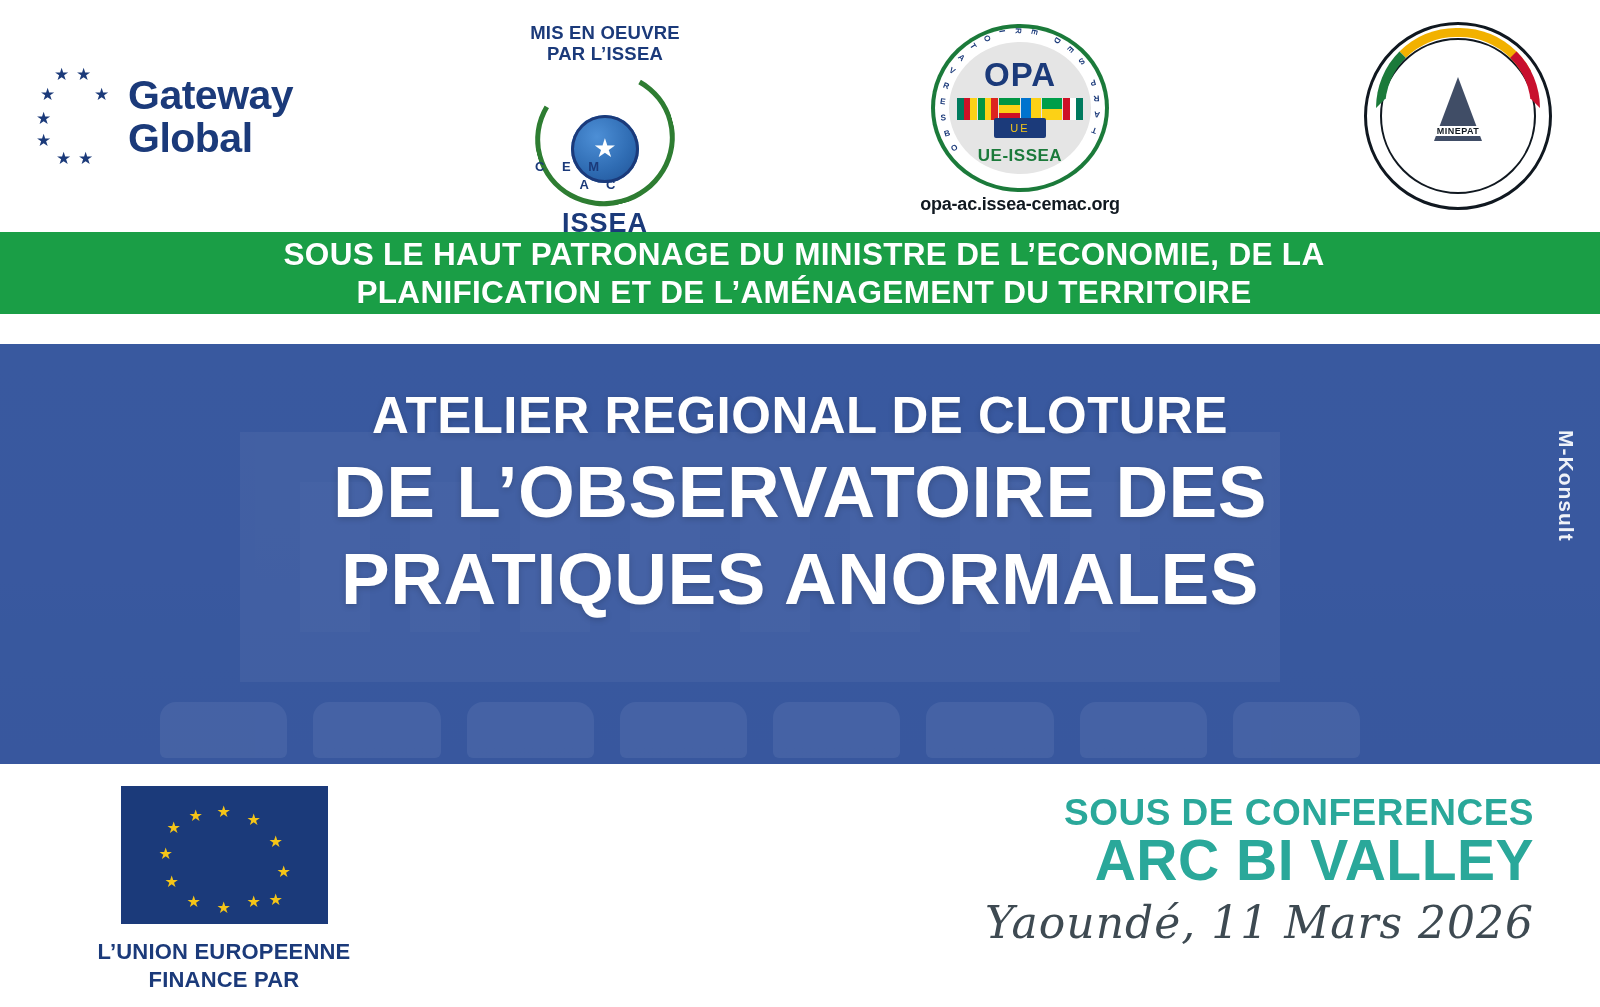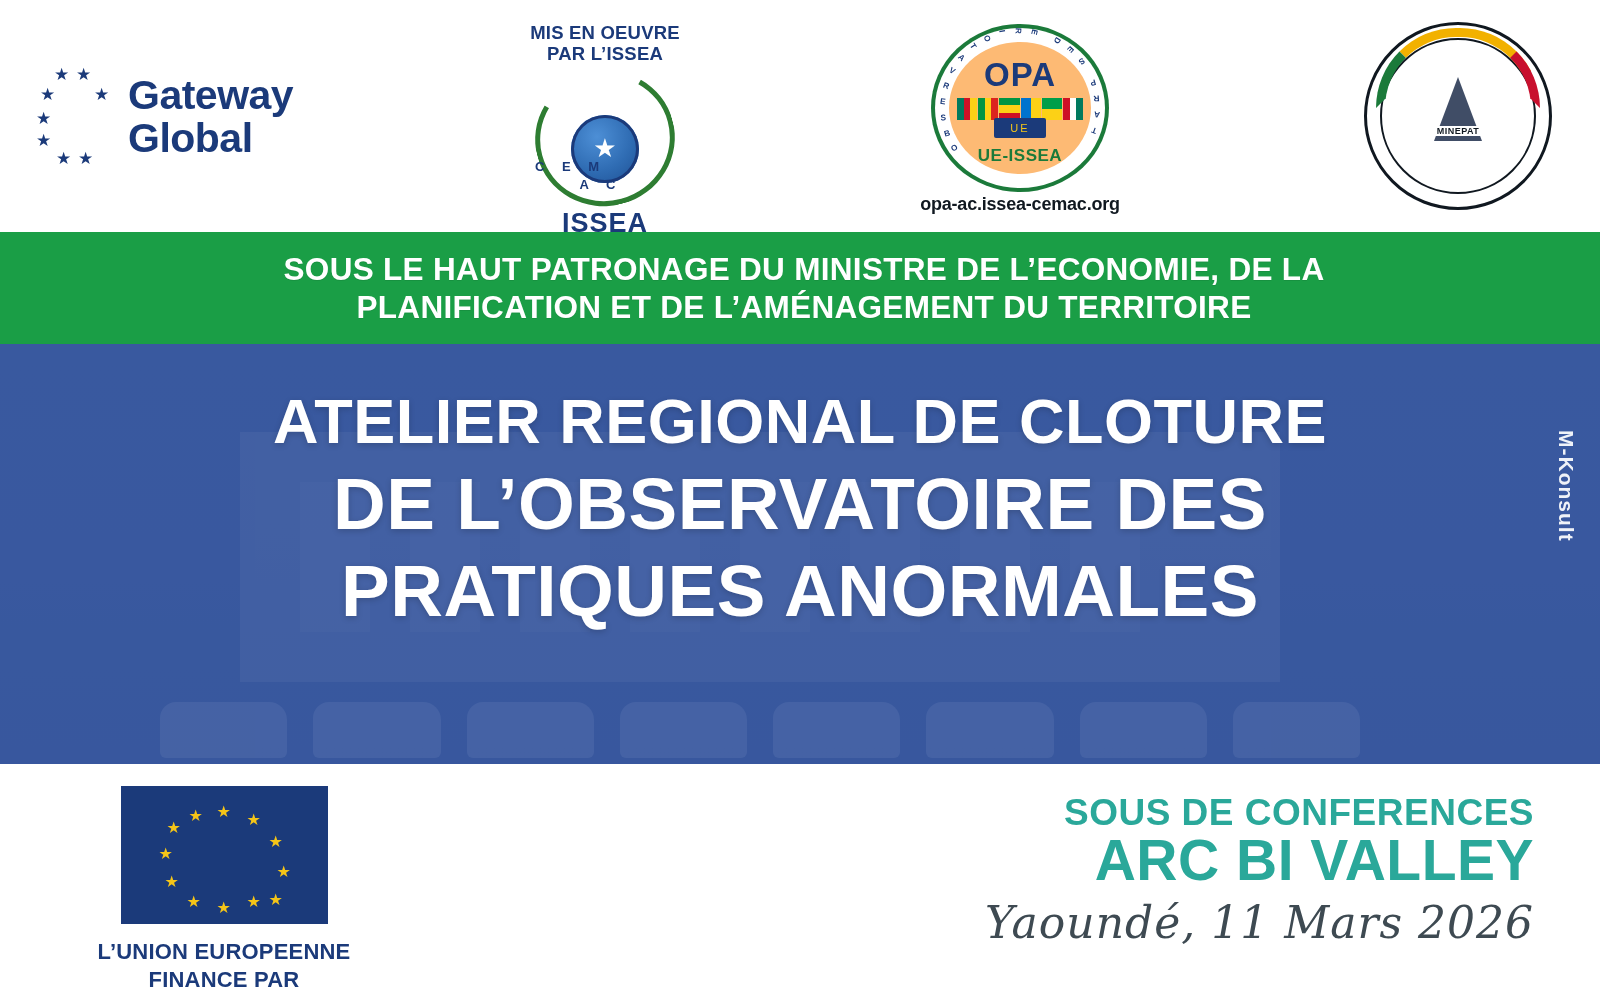--- a/index.html
+++ b/index.html
@@ -84,21 +84,21 @@
     position:absolute; inset:0; border-radius:50%;
   }
   .opa-ring-text span {
     position:absolute; left:50%; top:50%;
     font-size:8.2px; font-weight:bold; color:#1b3a7a;
     transform-origin:0 0;
     white-space:pre;
   }
   .opa-inner {
     position:absolute; left:14px; top:14px; right:14px; bottom:14px;
-    border-radius:50%; background:#fdba74; overflow:hidden;
+    border-radius:50%; background:#e5e5e5; overflow:hidden;
   }
   .opa-letters {
     position:absolute; left:0; right:0; top:14px;
     font-size:33px; font-weight:bold; color:#1b3a7a; letter-spacing:1px;
   }
   .opa-flags {
     position:absolute; left:8px; right:8px; top:56px; height:22px;
     display:flex; gap:1px;
   }
   .opa-flags i { flex:1; height:100%; display:block; }
@@ -154,21 +154,21 @@
     opacity:.9;
   }
   .minepat-name {
     position:absolute; left:50%; top:55%; transform:translateX(-50%);
     font-size:9px; font-weight:bold; color:#101820; letter-spacing:0.5px;
     background:#fff; padding:0 2px;
   }
 
   
   .green-bar {
-    position:absolute; left:0; top:232px; width:1600px; height:112px;
+    position:absolute; left:0; top:232px; width:1600px; height:82px;
     background:#1a9e46;
     display:flex; align-items:center; justify-content:center;padding-left:8px;
   }
   .green-bar p {
     color:#ffffff; font-weight:bold; font-size:31.5px; line-height:1.22;
     text-align:center; letter-spacing:0.3px;
     text-shadow:0 1px 0 rgba(0,0,0,.08);
     max-width:1400px;
   }
 
@@ -200,21 +200,21 @@
   }
   .hero-overlay {
     position:absolute; inset:0; background:rgba(52,84,157,.72);
   }
   .hero-title {
     position:absolute; left:0; right:0; top:46px;
     text-align:center; color:#ffffff; font-weight:bold;
     line-height:1.0; letter-spacing:0.5px;
     text-shadow:0 2px 6px rgba(0,0,0,.18);
   }
-  .hero-title .l1 { font-size:63px; display:block; }
+  .hero-title .l1 { font-size:51px; display:block; }
   .hero-title .l2 { font-size:73px; display:block; margin-top:14px; }
   .hero-title .l3 { font-size:73px; display:block; margin-top:14px; }
   .credit {
     position:absolute; right:22px; top:86px;
     color:rgba(255,255,255,.92); font-size:21px; font-weight:600;
     writing-mode:vertical-rl; letter-spacing:1px;
   }
 
   
   .footer {

